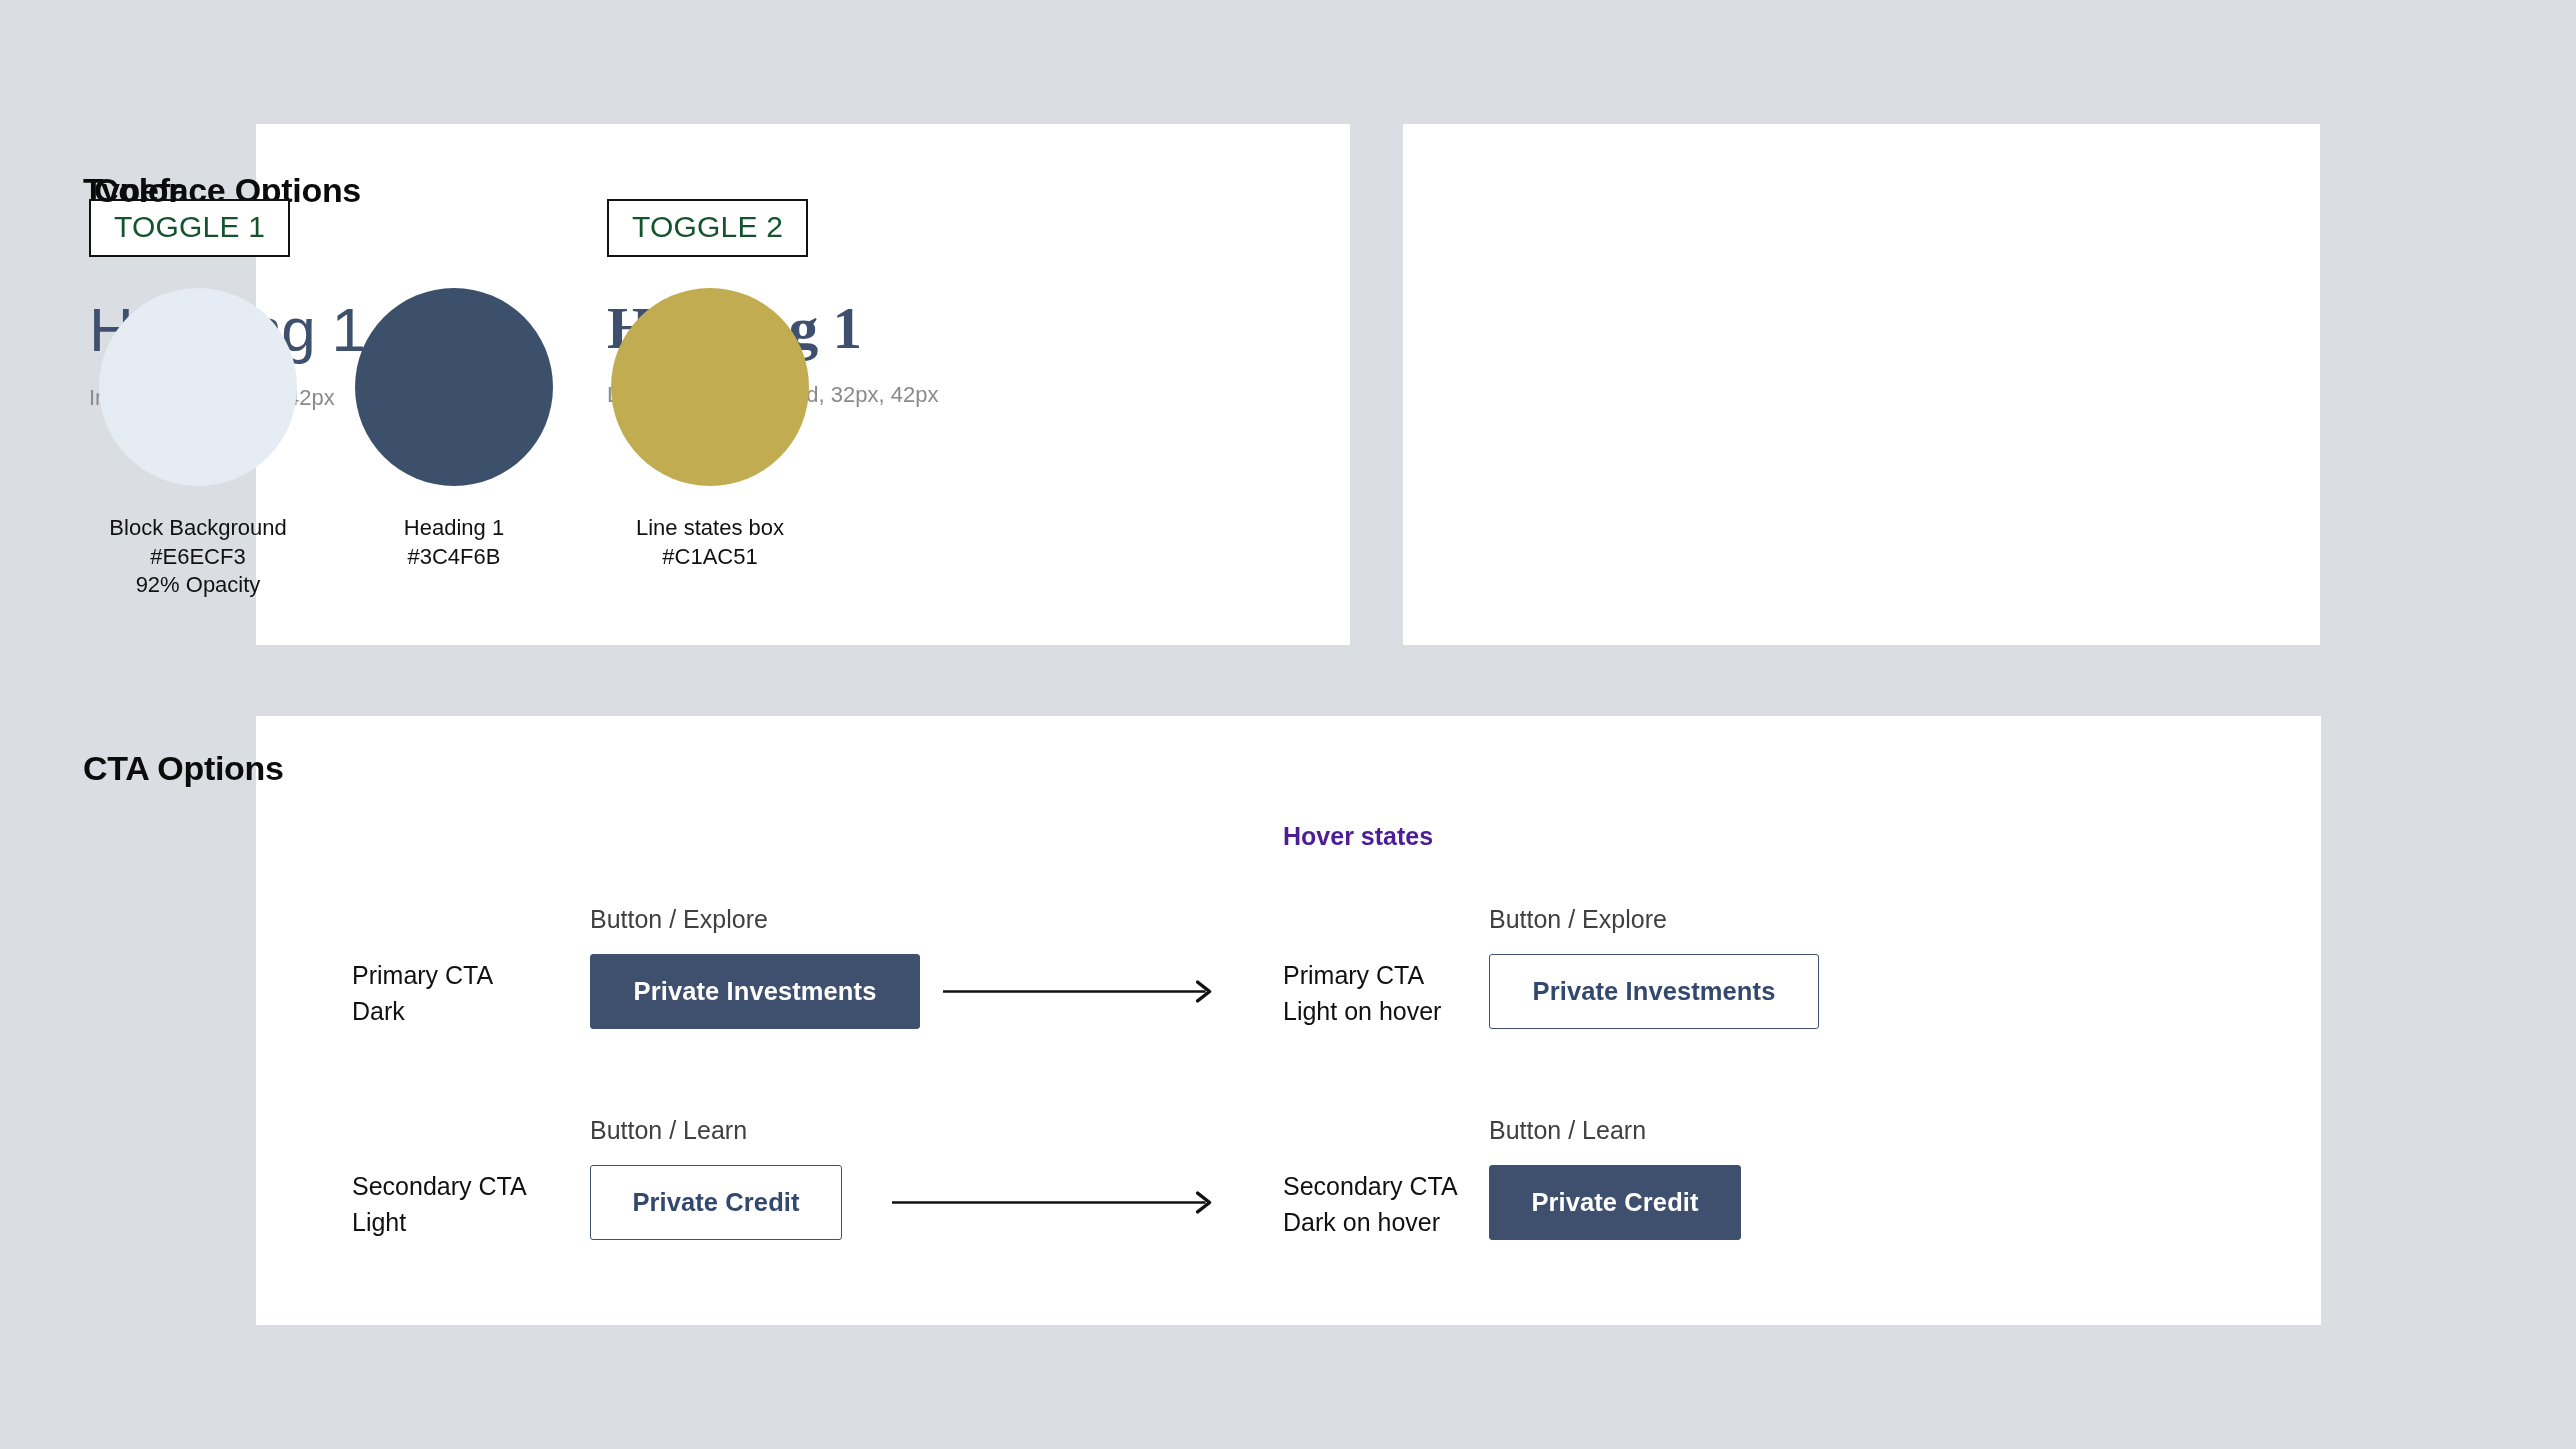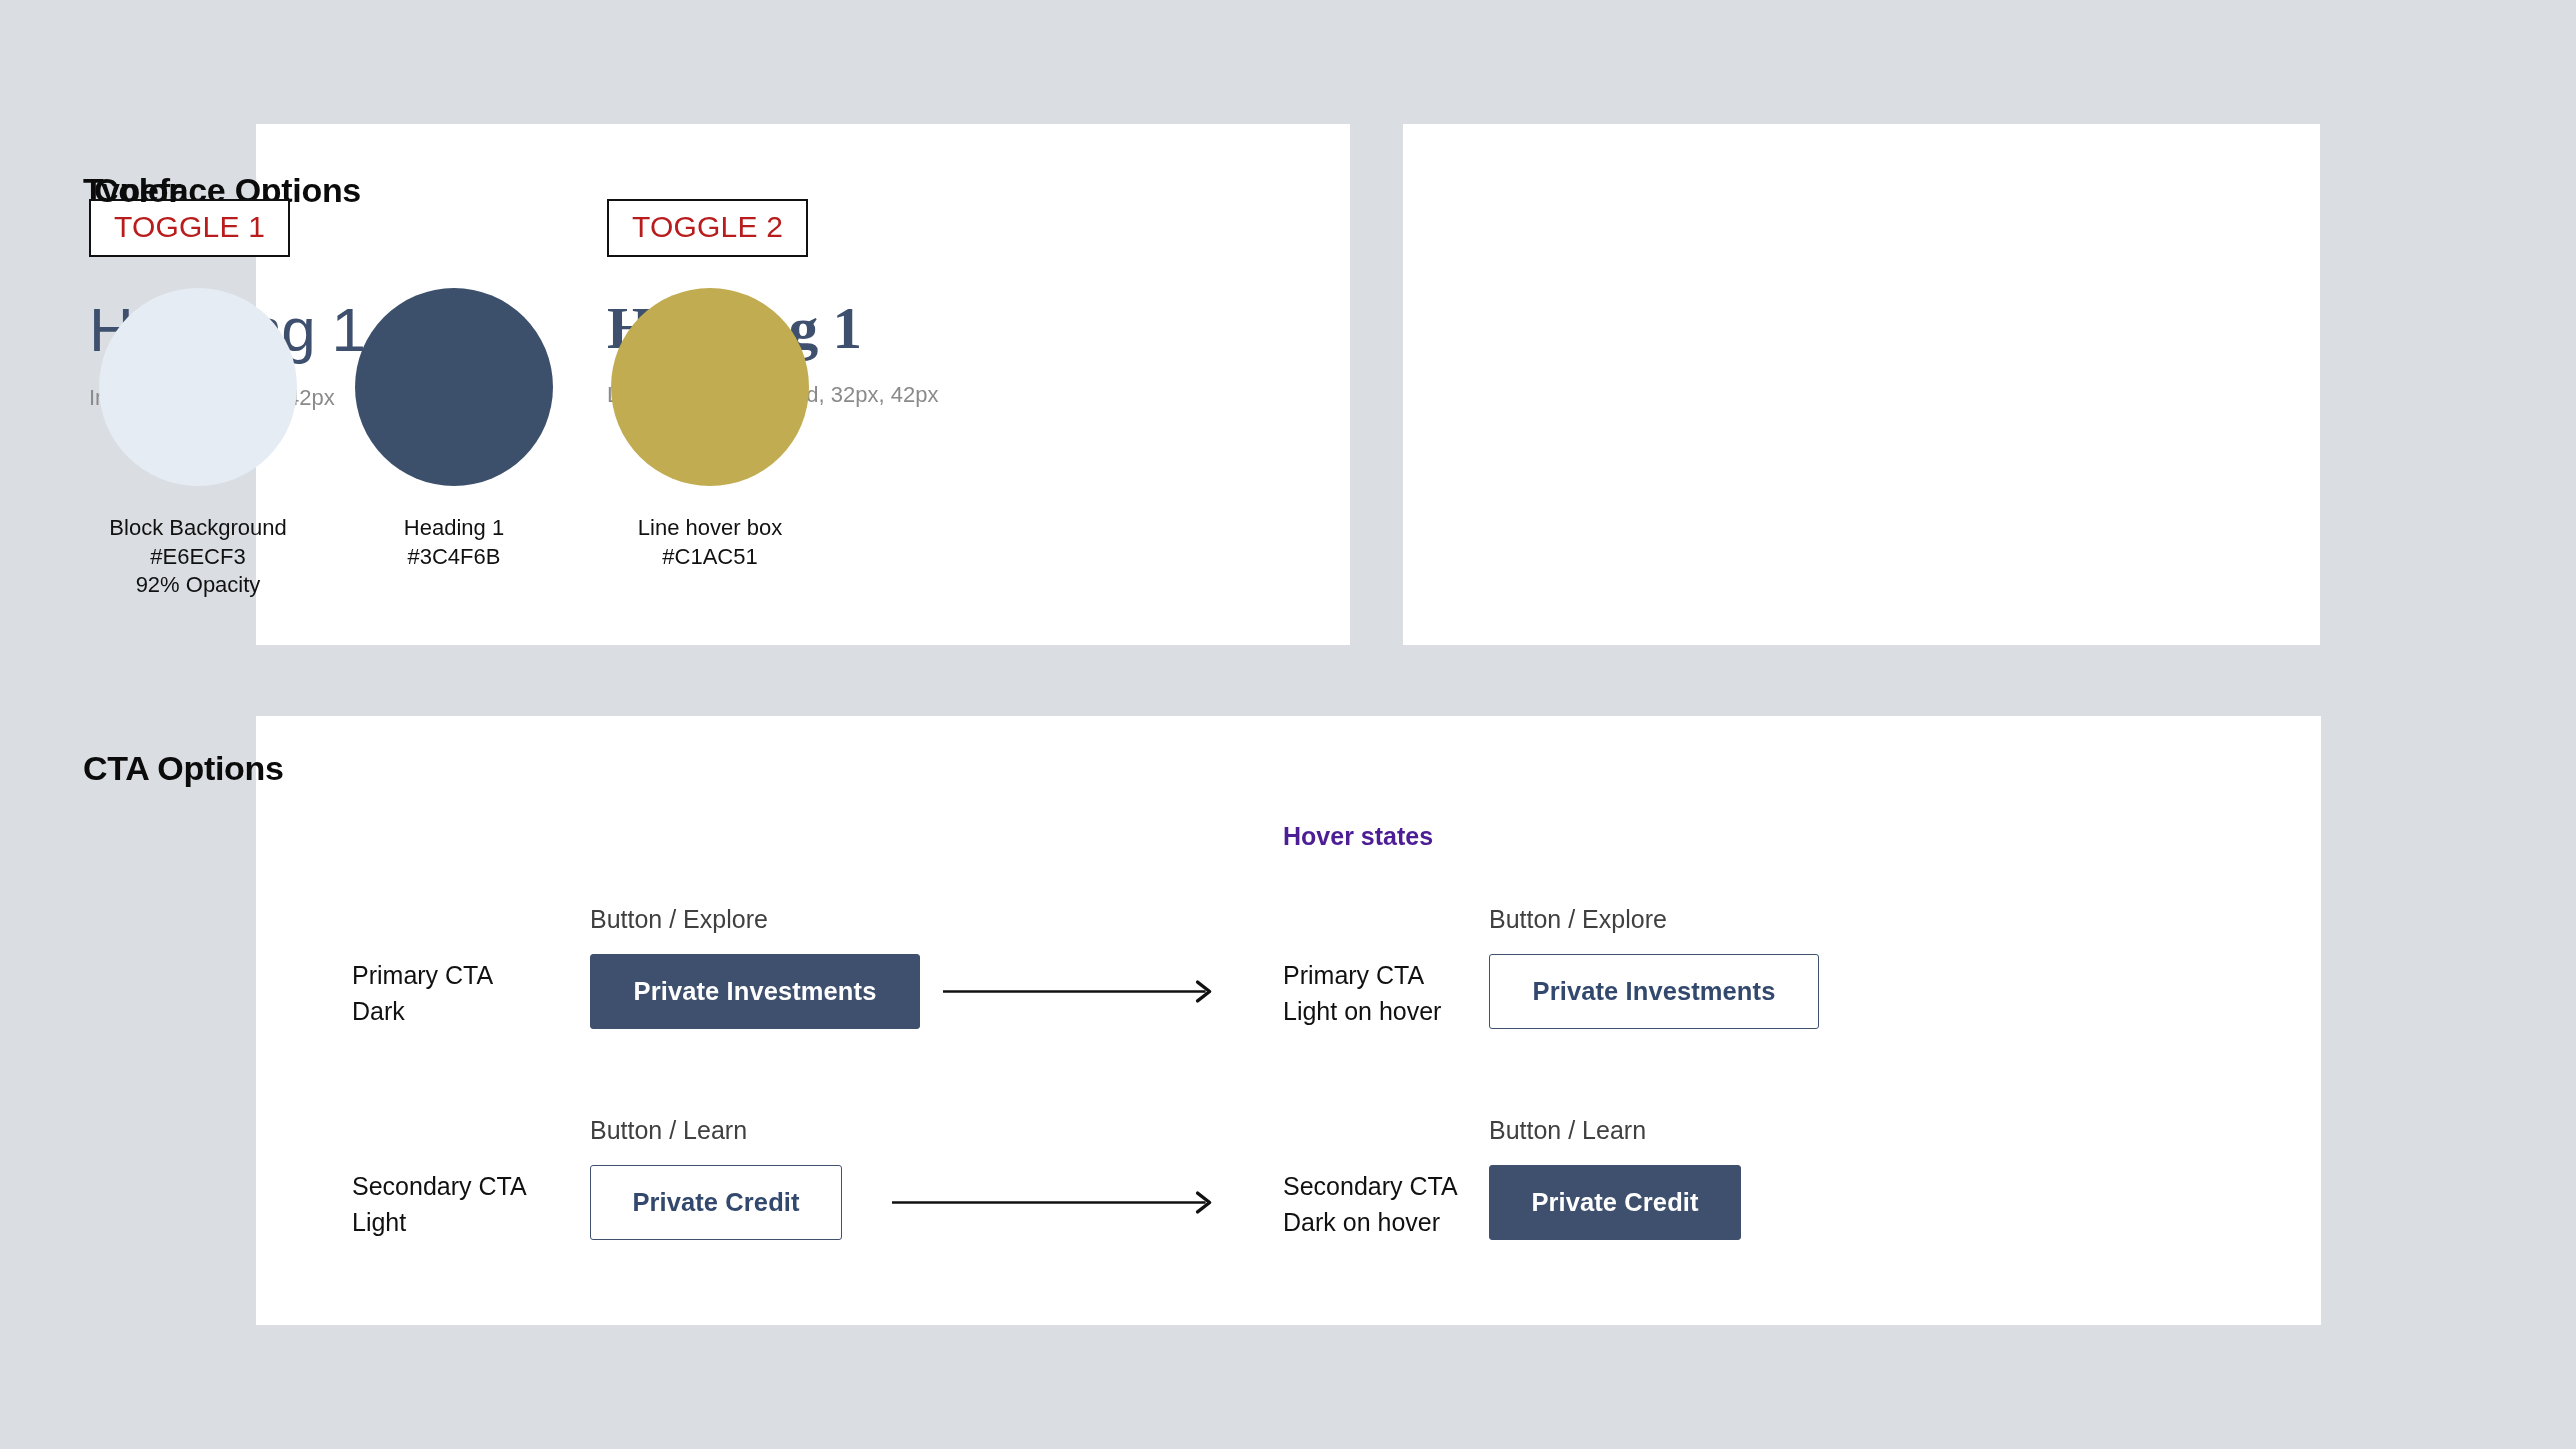--- a/index.html
+++ b/index.html
@@ -50,21 +50,21 @@
   .toggle-box {
     display: inline-block;
     border: 2px solid #111111;
     padding: 11.4px 23px 12.7px 23px;
     background: #ffffff;
   }
   .toggle-label {
     font-family: "Liberation Sans", sans-serif;
     font-size: 30px;
     font-weight: 400;
-    color: #b91c1c;
+    color: #14532d;
     letter-spacing: 0.2px;
     white-space: nowrap;
     line-height: 1;
   }
 
   .heading-sample {
     margin-top: 42px;
     color: #3f506e;
     white-space: nowrap;
     line-height: 1;
@@ -194,21 +194,21 @@
       <div class="swatch-dot" style="background:#3C4F6B;"></div>
       <div class="swatch-text">
         <div>Heading 1</div>
         <div>#3C4F6B</div>
       </div>
     </div>
 
     <div class="swatch">
       <div class="swatch-dot" style="background:#C1AC51;"></div>
       <div class="swatch-text">
-        <div>Line hover box</div>
+        <div>Line states box</div>
         <div>#C1AC51</div>
       </div>
     </div>
 
   </div>
 
   <div class="card" id="card-cta"></div>
 
   <div class="section-title" id="cta-title">CTA Options</div>
 

